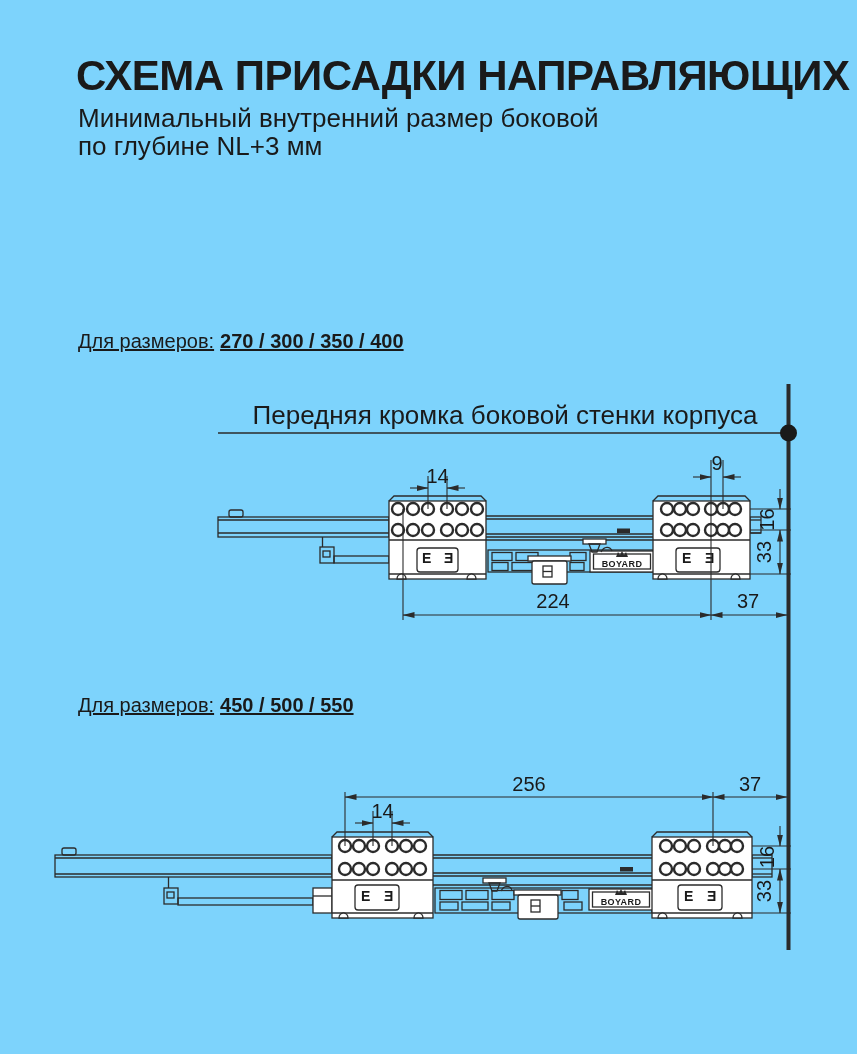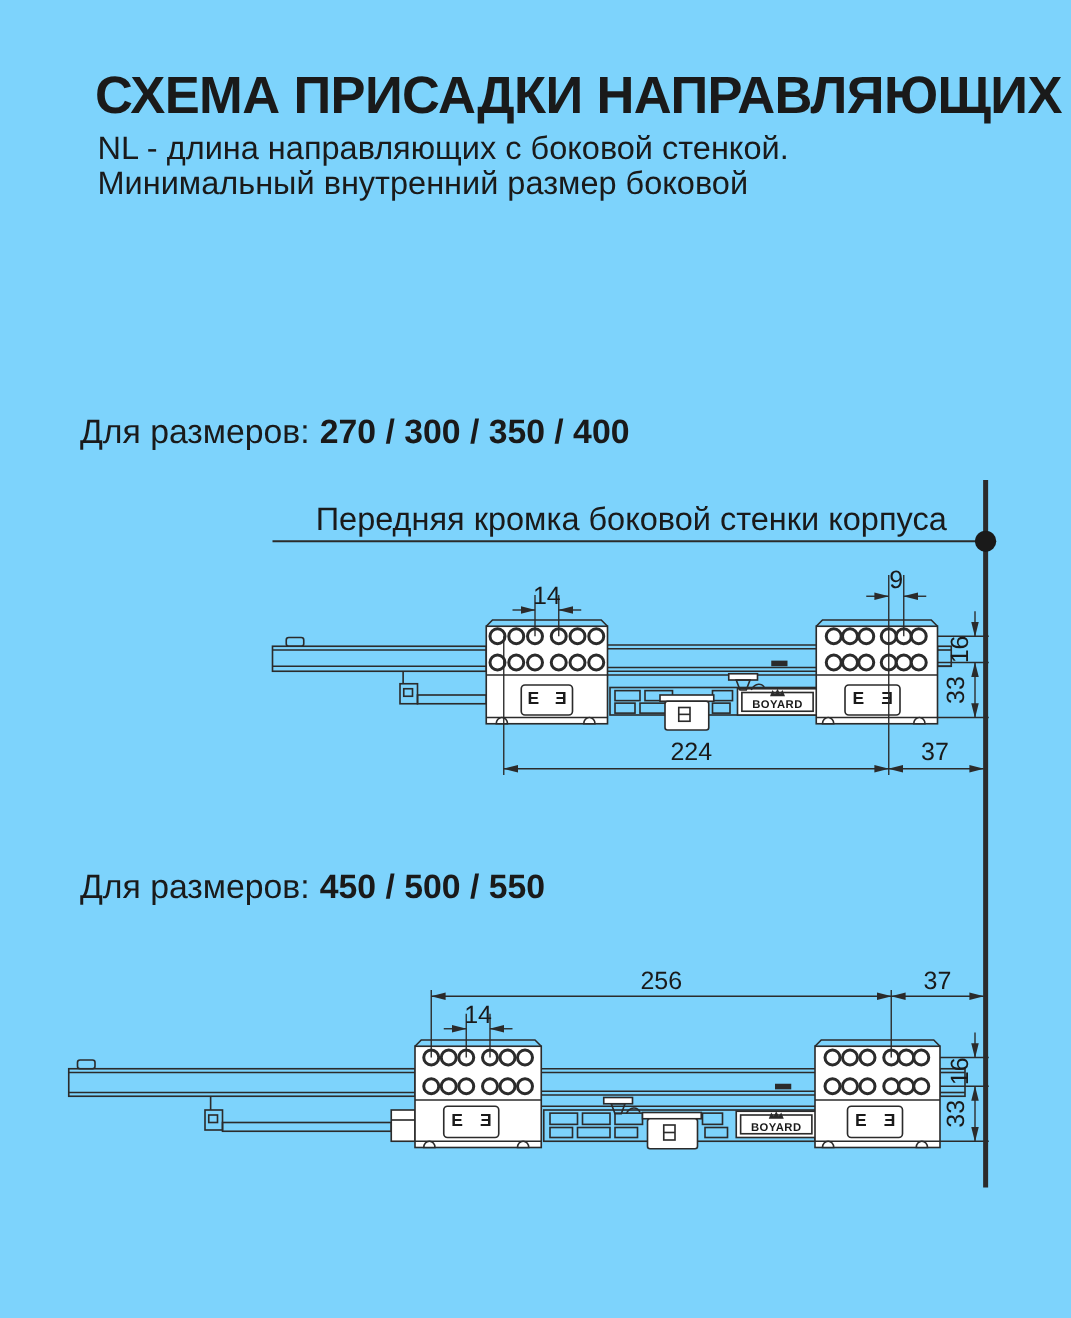--- a/index.html
+++ b/index.html
@@ -1,40 +1,40 @@
 <!DOCTYPE html>
 <html><head>
 <meta charset="utf-8">
 <style>
   html,body{margin:0;padding:0;background:#ffffff;}
   #page{position:relative;width:857px;height:1054px;background:#7dd3fc;overflow:hidden;
         font-family:"Liberation Sans", sans-serif;color:#1a1a1a;}
   .abs{position:absolute;}
   .title{left:76px;top:52px;font-size:42px;font-weight:bold;letter-spacing:-0.5px;white-space:nowrap;}
   .desc{left:78px;top:104px;font-size:26px;line-height:28px;}
-  .section{left:64px;font-size:27px;white-space:nowrap;}
+  .section{left:78px;font-size:20px;white-space:nowrap;text-decoration:underline;}
   .section .pre{margin-right:0.3em;}
   .section b{font-weight:bold;}
   svg{position:absolute;left:0;top:0;}
   svg text{fill:#1a1a1a;font-family:"Liberation Sans", sans-serif;}
   .dim{font-size:20px;}
   .reflabel{font-size:26px;}
   .lever{font-size:14px;font-weight:bold;}
   .brandtxt{font-size:9px;font-weight:bold;letter-spacing:0.4px;}
 </style>
 </head>
 <body>
 
 <div id="page">
 
   <div class="abs title">СХЕМА ПРИСАДКИ НАПРАВЛЯЮЩИХ</div>
 
   <div class="abs desc">
-    <div>NL - длина направляющих с боковой стенкой.</div>
     <div>Минимальный внутренний размер боковой</div>
+    <div>по глубине NL+3 мм</div>
   </div>
 
   <div class="abs section" style="top:330px;">
     <span class="pre">Для размеров:</span><b>270 / 300 / 350 / 400</b>
   </div>
 
   <div class="abs section" style="top:682px;margin-top:12px;">
     <span class="pre">Для размеров:</span><b>450 / 500 / 550</b>
   </div>
 

